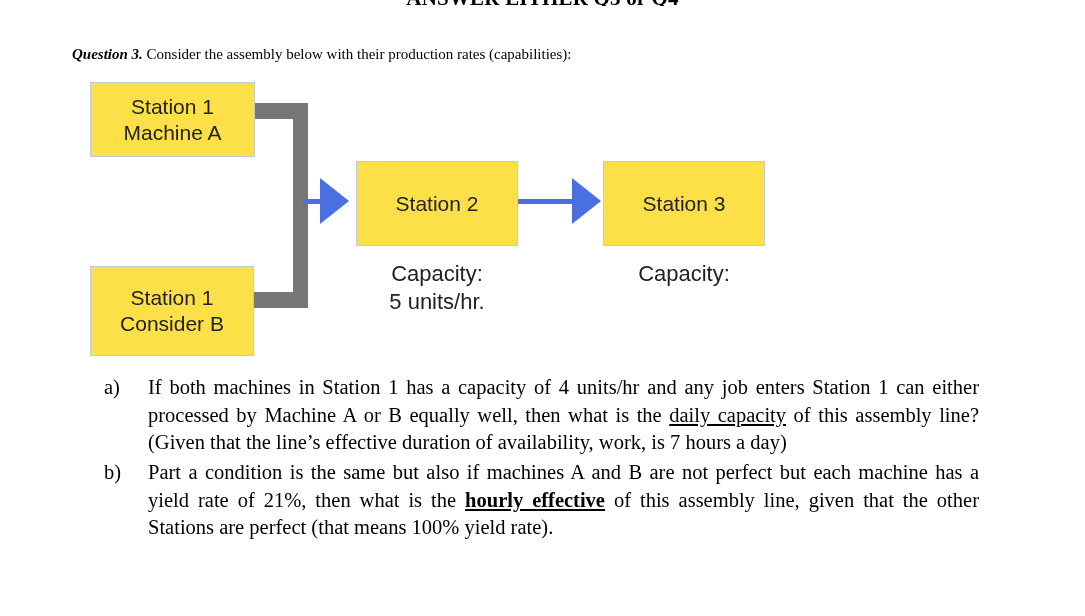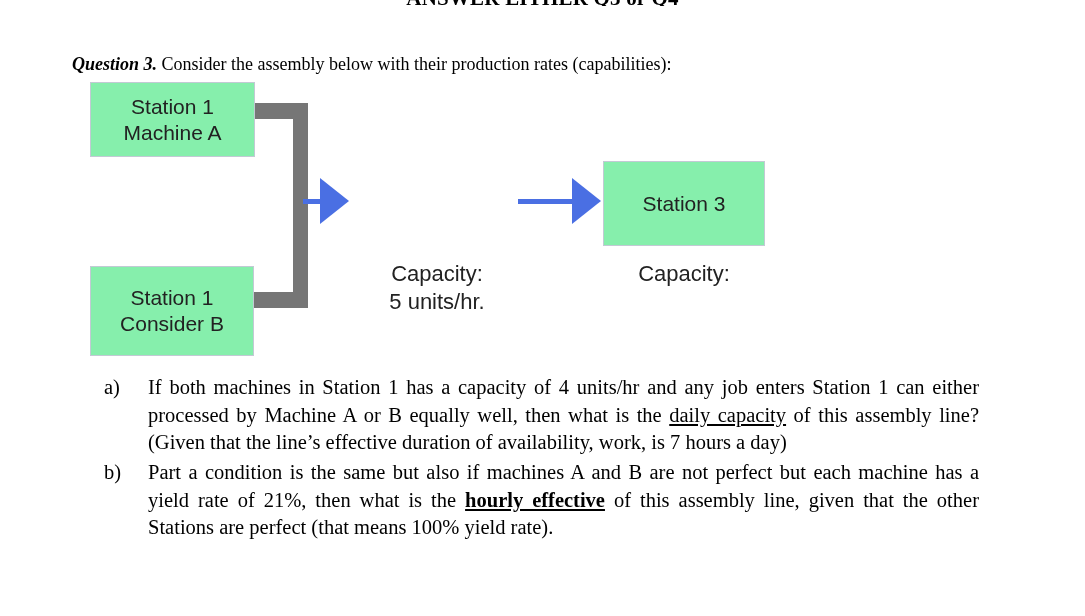--- a/index.html
+++ b/index.html
@@ -28,43 +28,43 @@
     font-size: 21px;
     letter-spacing: 0.2px;
     white-space: nowrap;
     overflow: hidden;
     height: 20px;
   }
 
   
   .question-line {
     position: absolute;
-    top: 54px;
+    top: 46px;
     left: 72px;
-    font-size: 18px;
+    font-size: 15px;
     white-space: nowrap;
   }
   .q-label {
     font-weight: bold;
     font-style: italic;
   }
 
   
   .diagram {
     position: absolute;
     top: 0;
     left: 0;
     width: 1085px;
     height: 380px;
   }
 
   .node {
     position: absolute;
     box-sizing: border-box;
-    background: #86efac;
+    background: #fde047;
     border: 1px solid #c2cad4;
     font-family: "Liberation Sans", "DejaVu Sans", sans-serif;
     font-size: 21px;
     color: #222222;
     display: flex;
     flex-direction: column;
     align-items: center;
     justify-content: center;
     line-height: 1.22;
     z-index: 3;
@@ -167,20 +167,23 @@
   <div class="node" id="node-m-a">
     <span>Station 1</span>
     <span>Machine A</span>
   </div>
 
   <div class="node" id="node-m-b">
     <span>Station 1</span>
     <span>Consider B</span>
   </div>
 
+  <div class="node" id="node-s2">
+    <span>Station 2</span>
+  </div>
 
   <div class="node" id="node-s3">
     <span>Station 3</span>
   </div>
 
   <div class="caption" id="cap-s2">
     <div>Capacity:</div>
     <div>5 units/hr.</div>
   </div>
 

